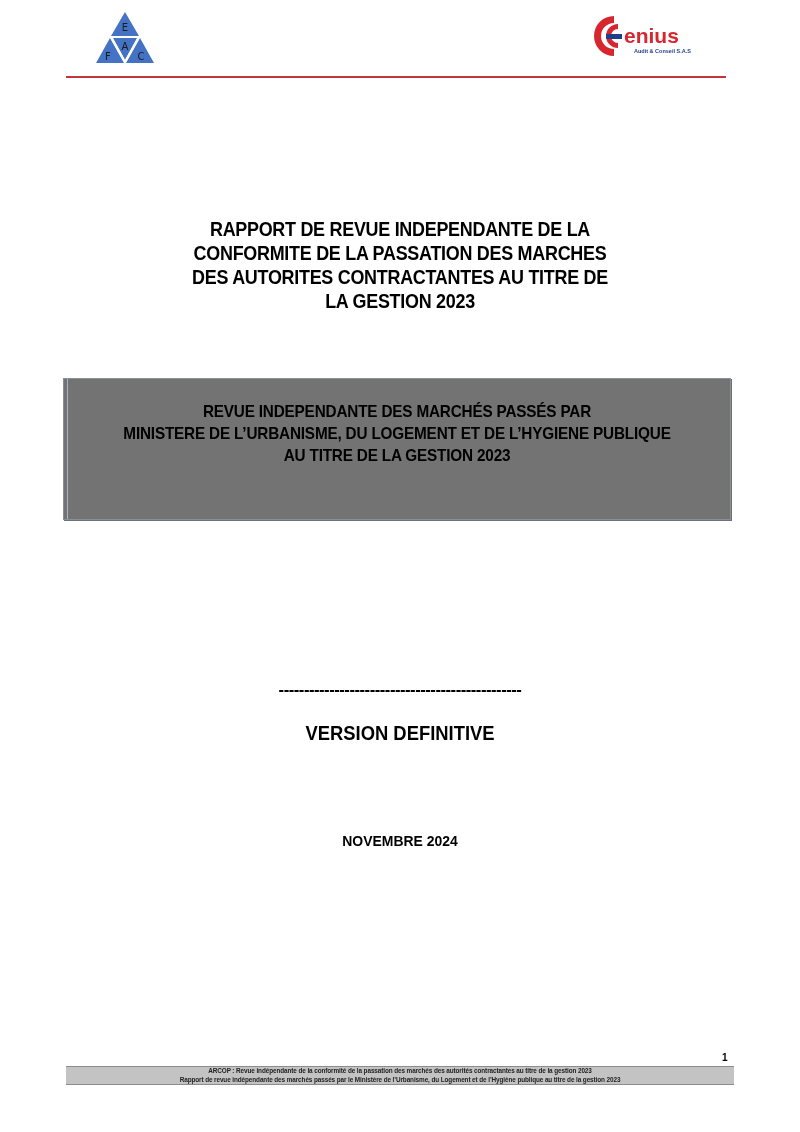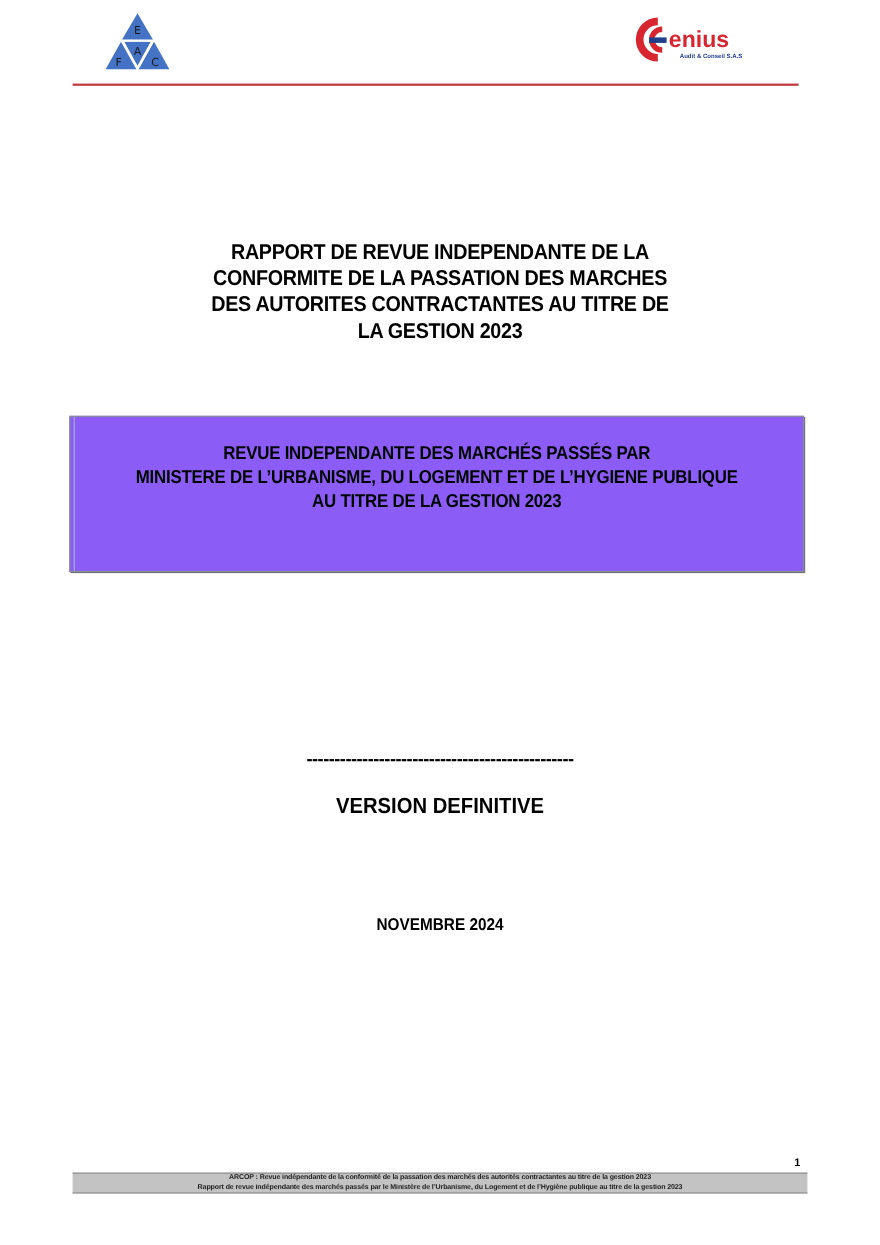--- a/index.html
+++ b/index.html
@@ -18,21 +18,21 @@
     
     .logo-eafc {
       position: absolute;
       left: 94px;
       top: 11px;
       width: 62px;
       height: 58px;
     }
     .logo-genius {
       position: absolute;
-      left: 568px;
+      left: 584px;
       top: 12px;
       width: 130px;
       height: 48px;
     }
     .header-rule {
       position: absolute;
       left: 66px;
       top: 76px;
       width: 660px;
       height: 2px;
@@ -54,21 +54,21 @@
       transform-origin: center top;
     }
     .main-title div { white-space: nowrap; }
     
     .subject-box {
       position: absolute;
       left: 63px;
       top: 378px;
       width: 668px;
       height: 142px;
-      background: #8b5cf6;
+      background: #737373;
       border: 1px solid #8a8f96;
       box-shadow: 1px 1px 0 #6d7278;
       box-sizing: border-box;
     }
     .subject-box .inner-left {
       position: absolute;
       left: 3px;
       top: 0;
       bottom: 0;
       width: 1px;

